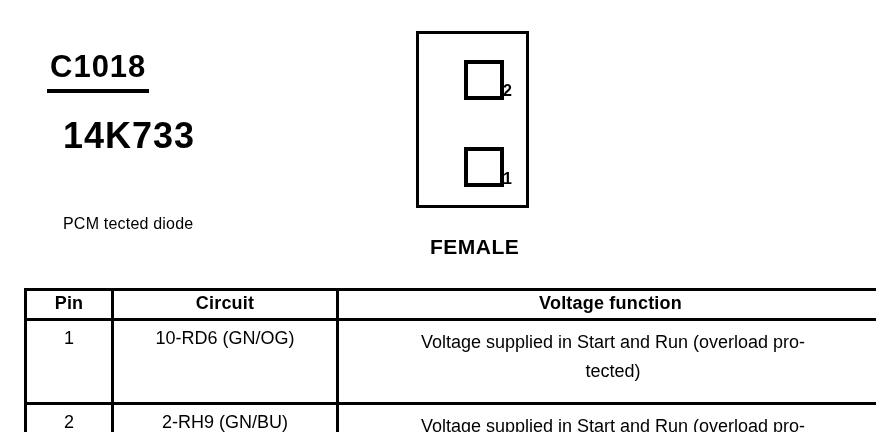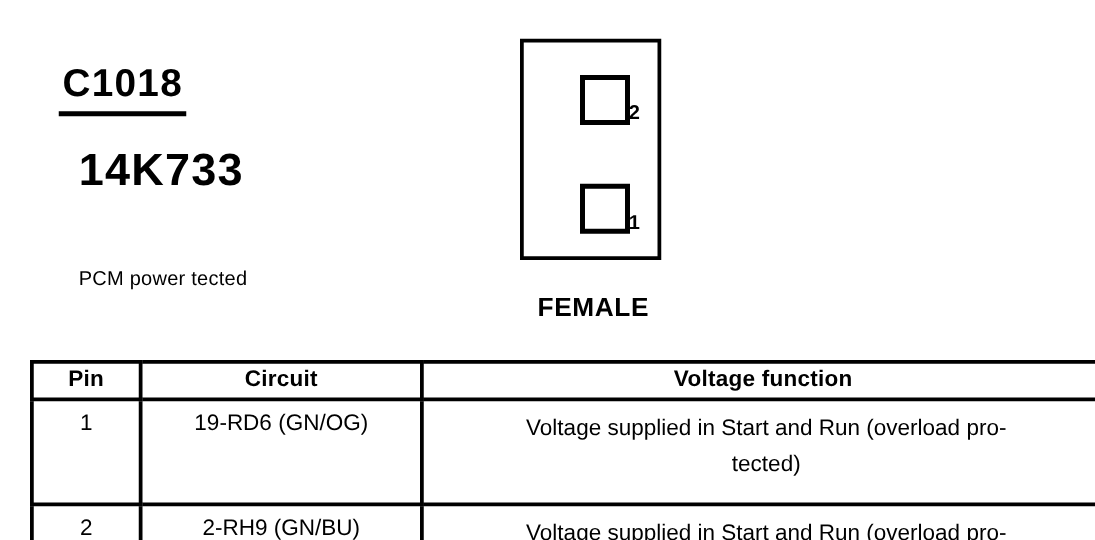--- a/index.html
+++ b/index.html
@@ -123,21 +123,21 @@
   }
 </style>
 </head>
 <body>
 
 <div class="page">
 
   <div class="id-block">
     <div class="connector-id">C1018</div>
     <div class="part-number">14K733</div>
-    <div class="connector-desc">PCM power tected</div>
+    <div class="connector-desc">PCM tected diode</div>
   </div>
 
   <div class="connector-box">
     <div class="cavity cavity-2"></div>
     <div class="cavity-num cavity-num-2">2</div>
     <div class="cavity cavity-1"></div>
     <div class="cavity-num cavity-num-1">1</div>
   </div>
   <div class="gender-label">FEMALE</div>
 
@@ -150,21 +150,21 @@
     <thead>
       <tr>
         <th>Pin</th>
         <th>Circuit</th>
         <th>Voltage function</th>
       </tr>
     </thead>
     <tbody>
       <tr>
         <td class="cell-pin">1</td>
-        <td class="cell-circuit">19-RD6 (GN/OG)</td>
+        <td class="cell-circuit">10-RD6 (GN/OG)</td>
         <td class="cell-function">Voltage supplied in Start and Run (overload pro-
 tected)</td>
       </tr>
       <tr>
         <td class="cell-pin">2</td>
         <td class="cell-circuit">2-RH9 (GN/BU)</td>
         <td class="cell-function">Voltage supplied in Start and Run (overload pro-
 tected)</td>
       </tr>
     </tbody>

